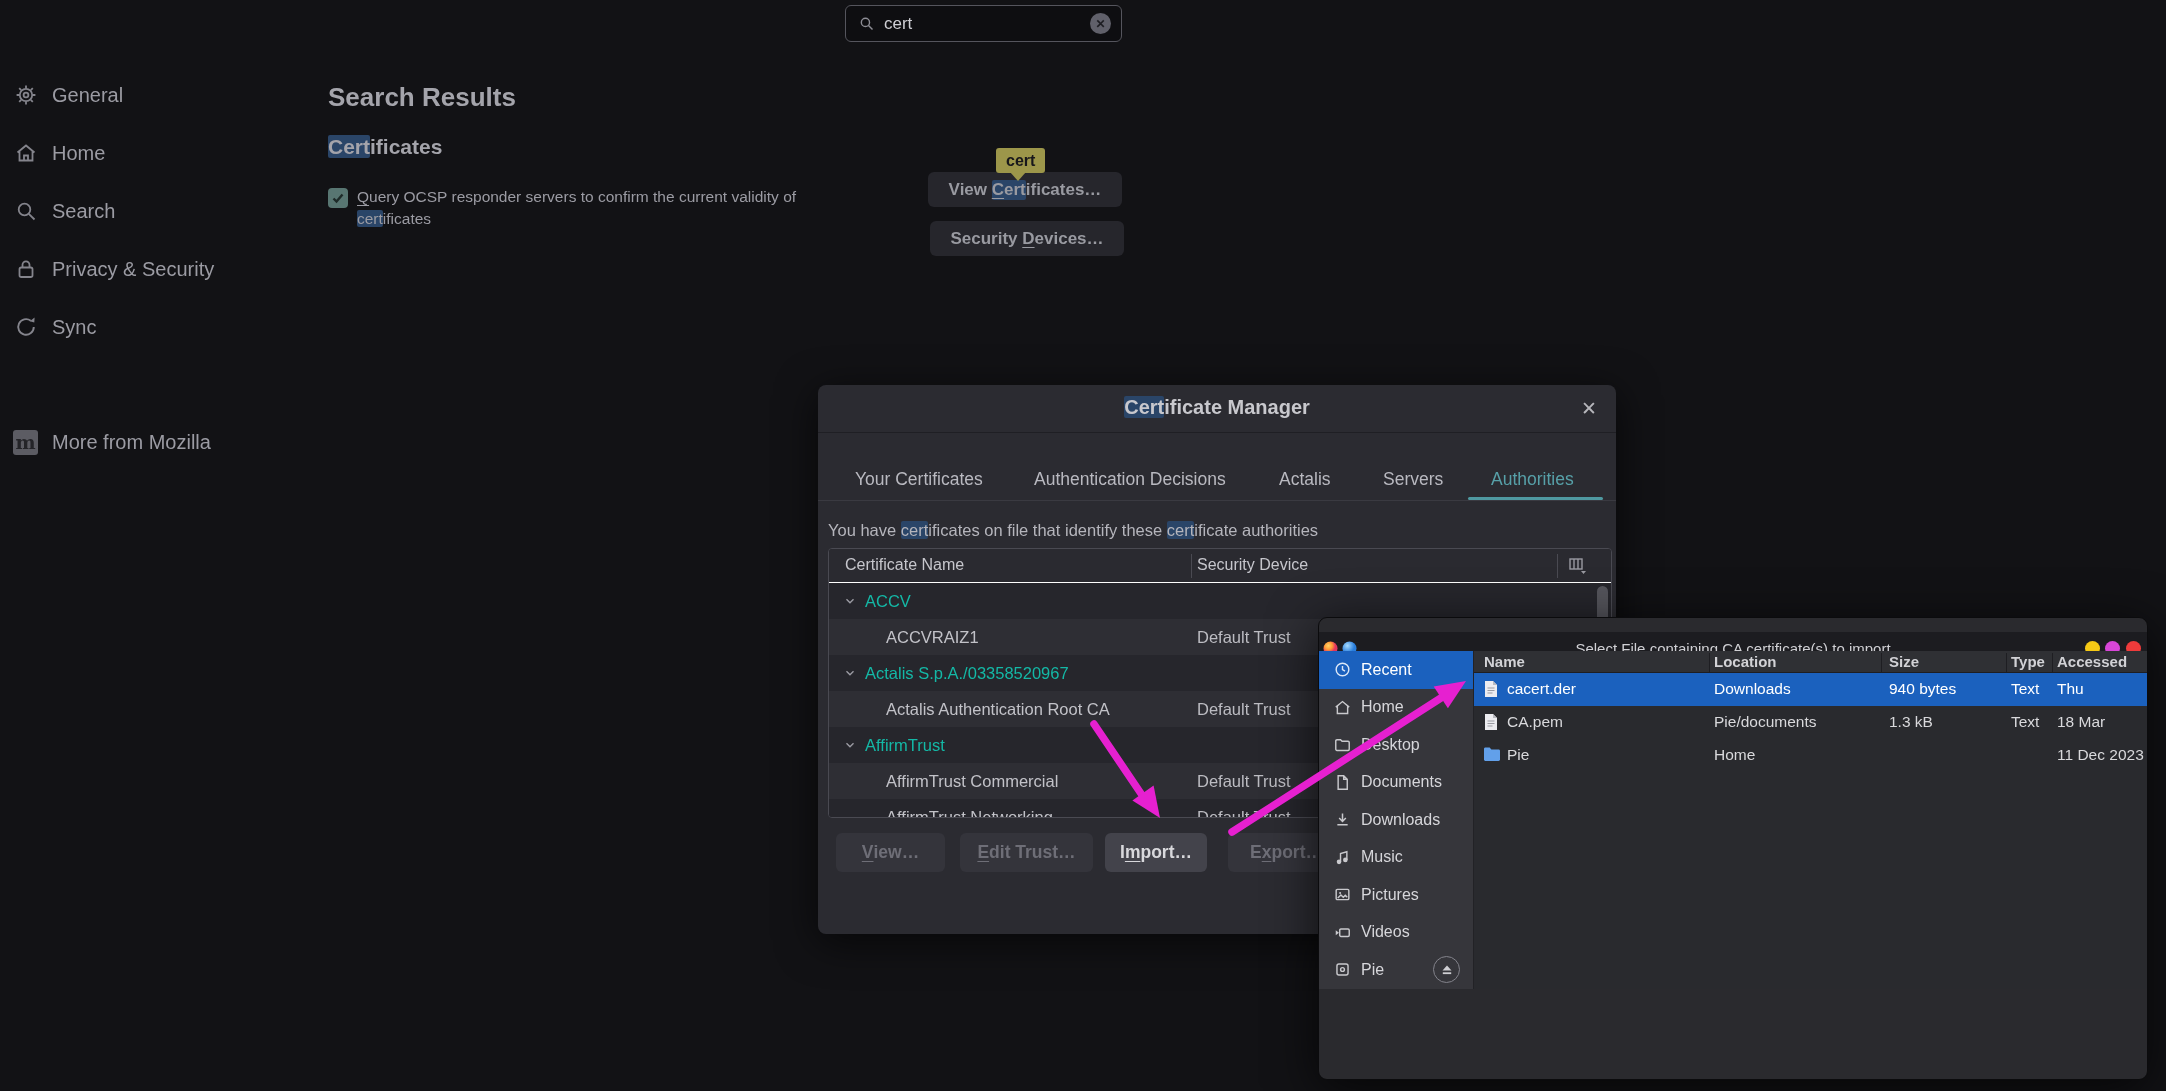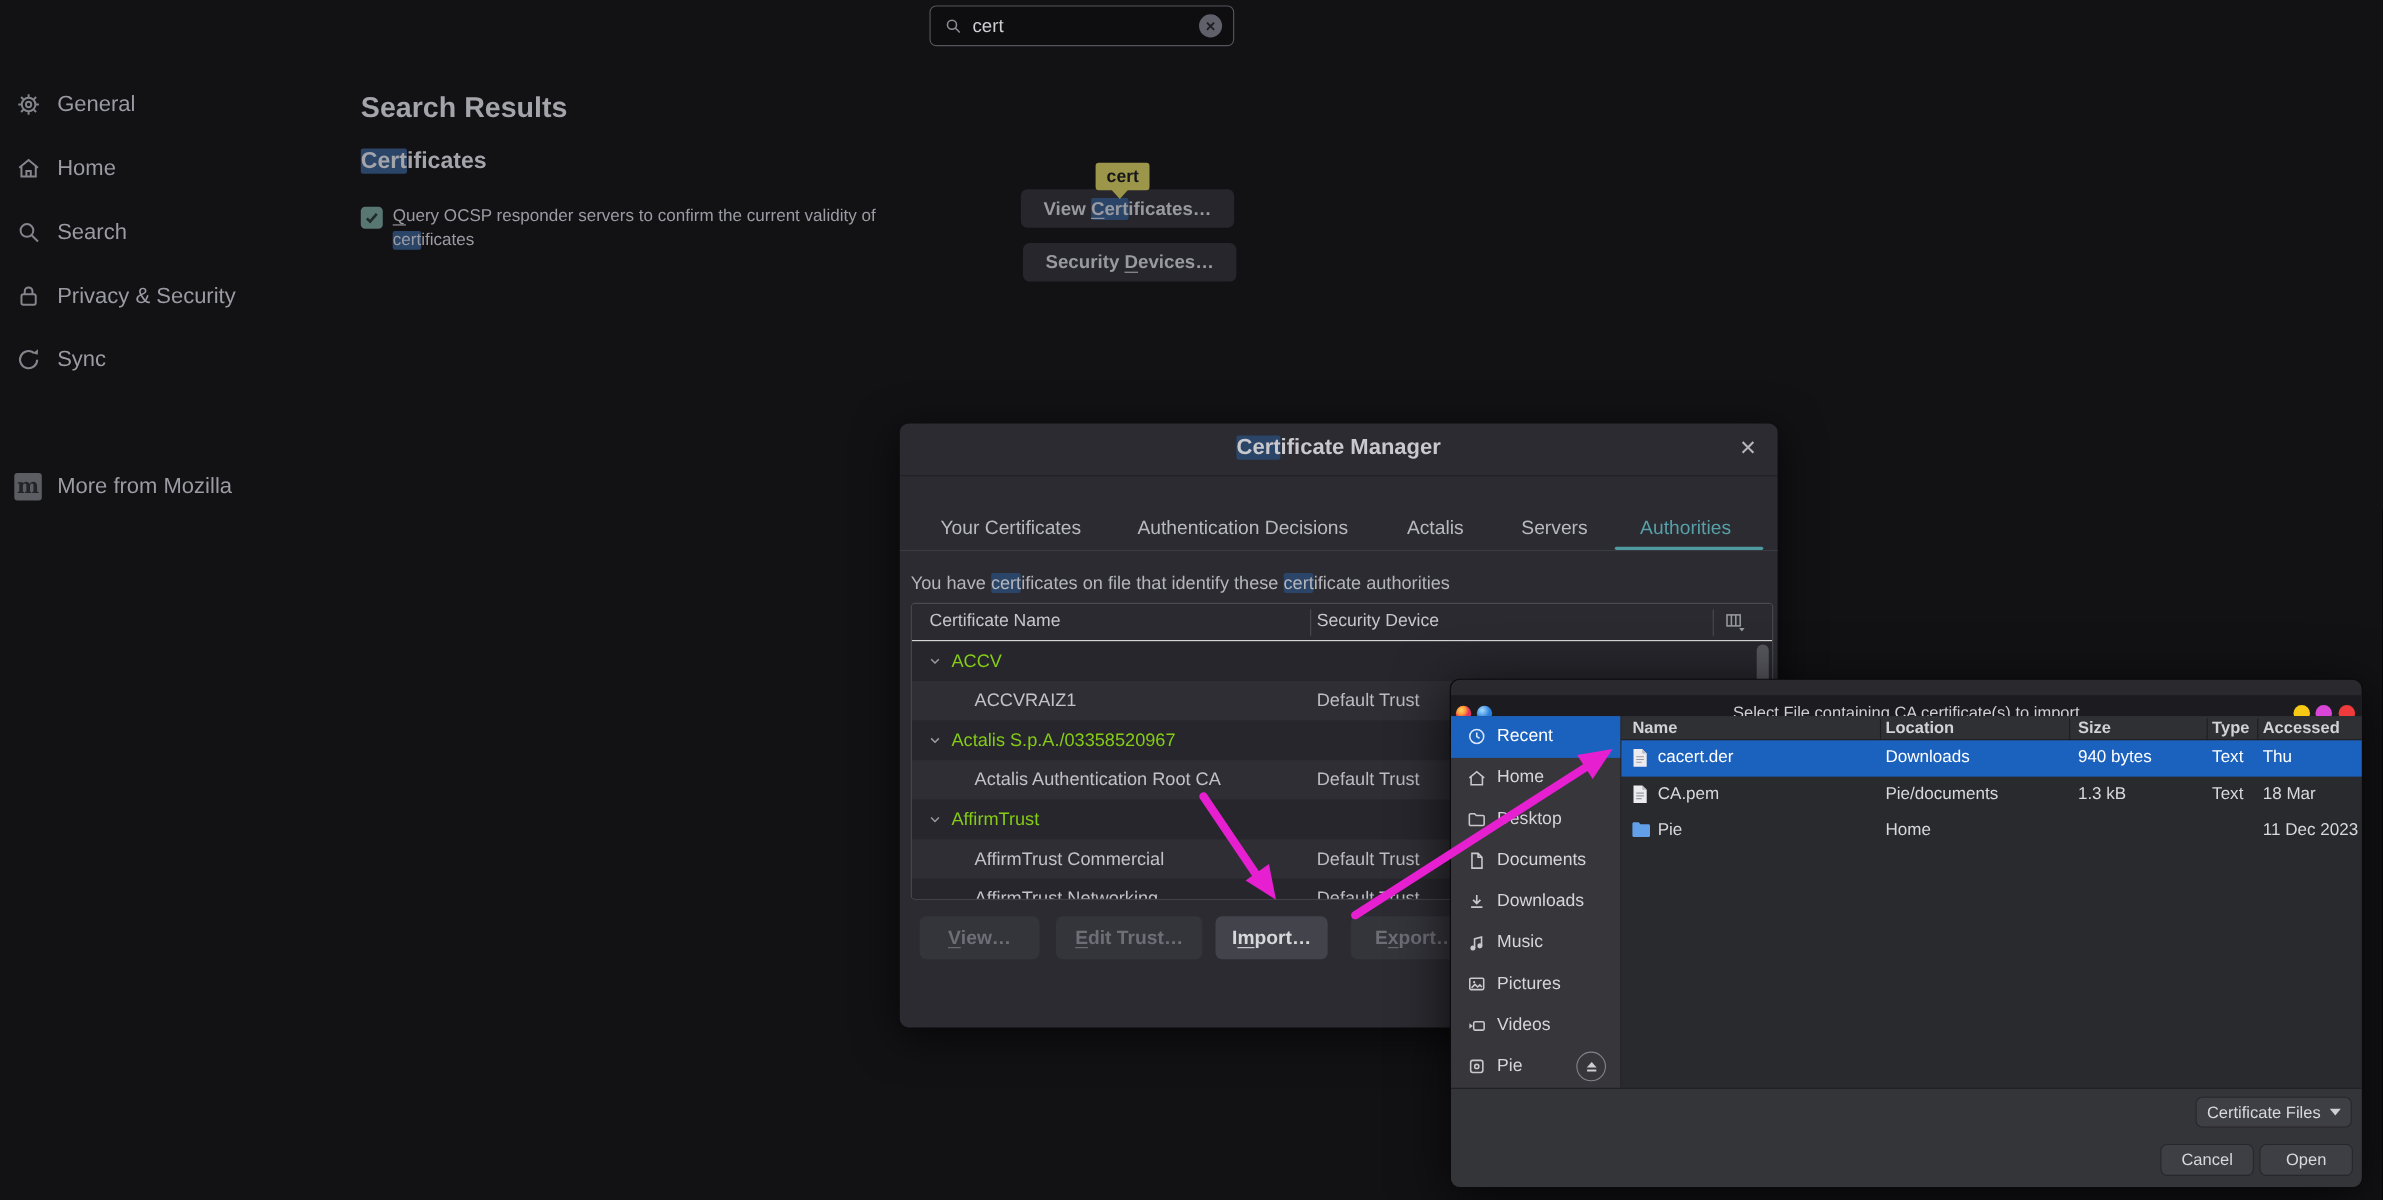--- a/index.html
+++ b/index.html
@@ -58,21 +58,21 @@
   .intro{ left:10px; top:136px; font-size:16.5px; color:#b5b5bc; }
   .ctable{ left:10px; top:163px; width:784px; height:270px; border:1px solid #4a4a52; border-radius:4px;
     background:#26262c; overflow:hidden; }
   .chead{ position:relative; height:34px; background:#2a2a30; border-bottom:1px solid #ffffff;
     font-size:16px; color:#c6c6cc; }
   .vsep{ position:absolute; top:5px; height:24px; width:1px; background:#4a4a52; }
   .crows{ position:relative; height:236px; overflow:hidden; }
   .crow{ position:relative; height:36px; display:flex; align-items:center; font-size:16.5px; color:#c2c2c8; }
   .crow.dark{ background:#26262c; } .crow.light{ background:#2e2e34; }
   .crow .chev{ position:absolute; left:14px; color:#9a9aa2; }
-  .crow .gname{ position:absolute; left:36px; color:#84cc16; }
+  .crow .gname{ position:absolute; left:36px; color:#14b8a6; }
   .crow .lname{ position:absolute; left:57px; }
   .crow .dev{ position:absolute; left:368px; color:#bcbcc2; }
   .scrollbar{ left:768px; top:37px; width:11px; height:150px; background:#55555c; border-radius:6px; }
   .dlgbtn{ top:448px; height:39px; border-radius:6px; background:#34343b; color:#6e6e77;
     font-size:17.5px; font-weight:bold; display:flex; align-items:center; justify-content:center; white-space:pre; }
   .dlgbtn.hot{ background:#43434b; color:#d8d8dc; }
 
   
   .filedlg{ left:1318px; top:617px; width:830px; height:463px; background:#2a2a2e; border-radius:9px;
     box-shadow:0 10px 50px rgba(0,0,0,.7); z-index:50; border:1px solid #0b0b0d; overflow:hidden; }
@@ -436,28 +436,20 @@
             <svg width="18" height="16" viewBox="0 0 18 16">
               <path d="M1 3c0-.8.6-1.4 1.4-1.4h4.2l1.8 1.8h7.2c.8 0 1.4.6 1.4 1.4v8.8c0 .8-.6 1.4-1.4 1.4H2.4c-.8 0-1.4-.6-1.4-1.4z" fill="#62a0ea"></path>
             </svg>
           </span>
         <span style="left:33px;">Pie</span>
         <span style="left:240px;">Home</span>
         <span style="left:583px;">11 Dec 2023</span>
       </div>
     </div>
 
-    <div class="abs fbottom">
-      <div class="gtkbtn" style="left:677px; top:7px; width:142px; height:28px;">
-        <span>Certificate Files</span>
-        <span class="caret"></span>
-      </div>
-      <div class="gtkbtn" style="left:645px; top:50px; width:85px; height:29px;">Cancel</div>
-      <div class="gtkbtn" style="left:735px; top:50px; width:85px; height:29px;">Open</div>
-    </div>
   </div>
 
   <svg class="abs arrows" width="2166" height="1091" viewBox="0 0 2166 1091">
     <g stroke="#e620d0" stroke-width="7.5" stroke-linecap="round" fill="#e620d0">
       <line x1="1094" y1="724" x2="1146" y2="801"></line>
       <polygon points="1160,818 1132.4,800.5 1153.6,785.5" stroke="none"></polygon>
       <line x1="1232" y1="832" x2="1444" y2="696"></line>
       <polygon points="1466,681 1447.9,708.2 1433.7,686.4" stroke="none"></polygon>
     </g>
   </svg>

